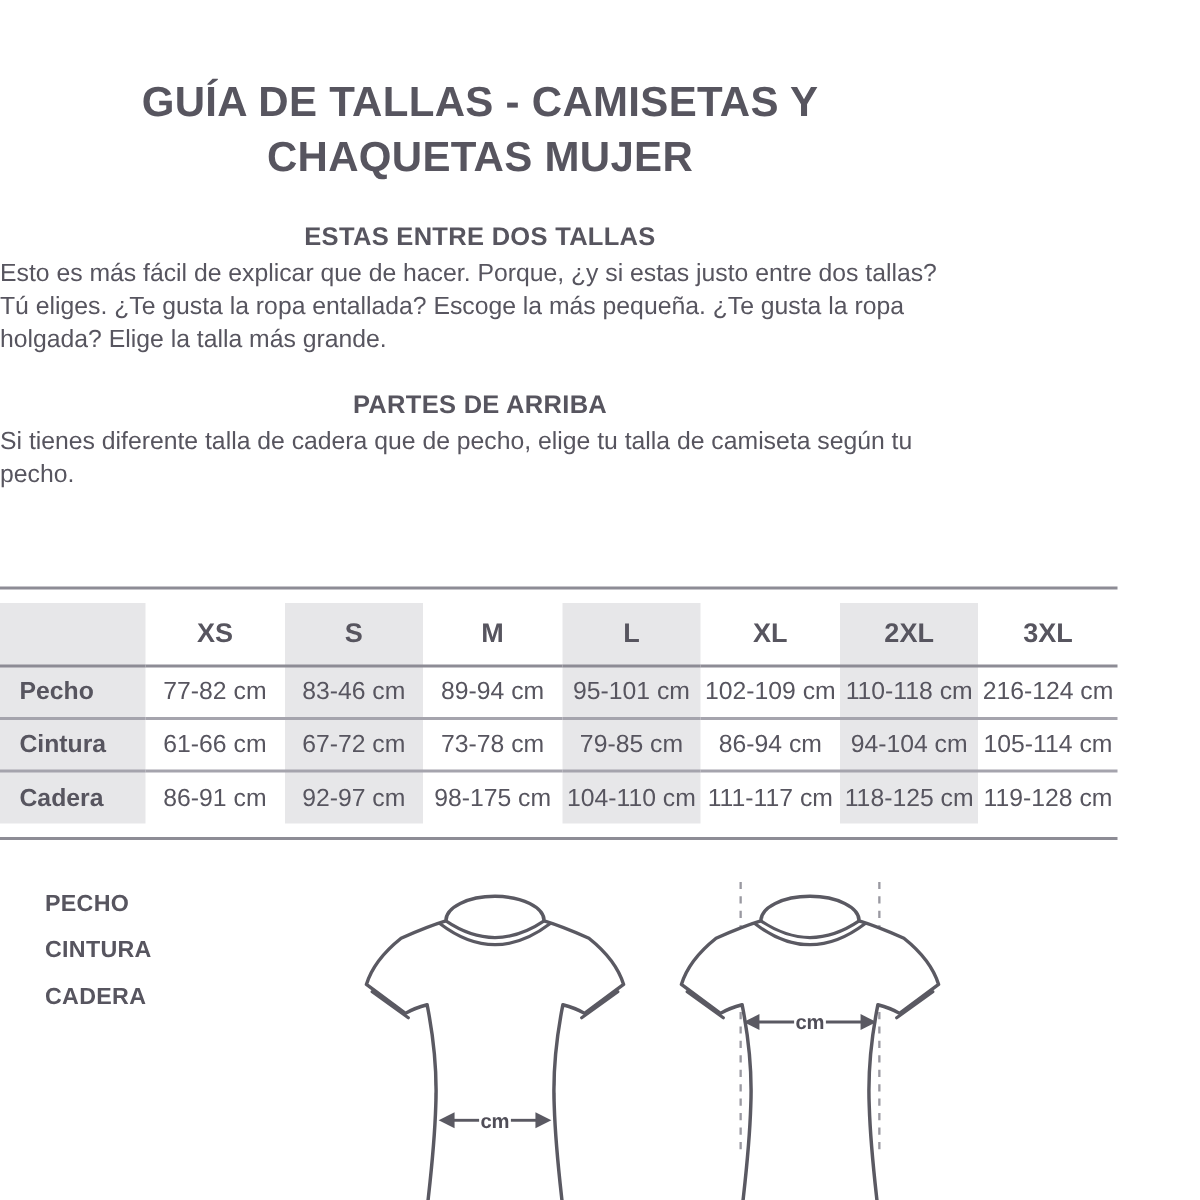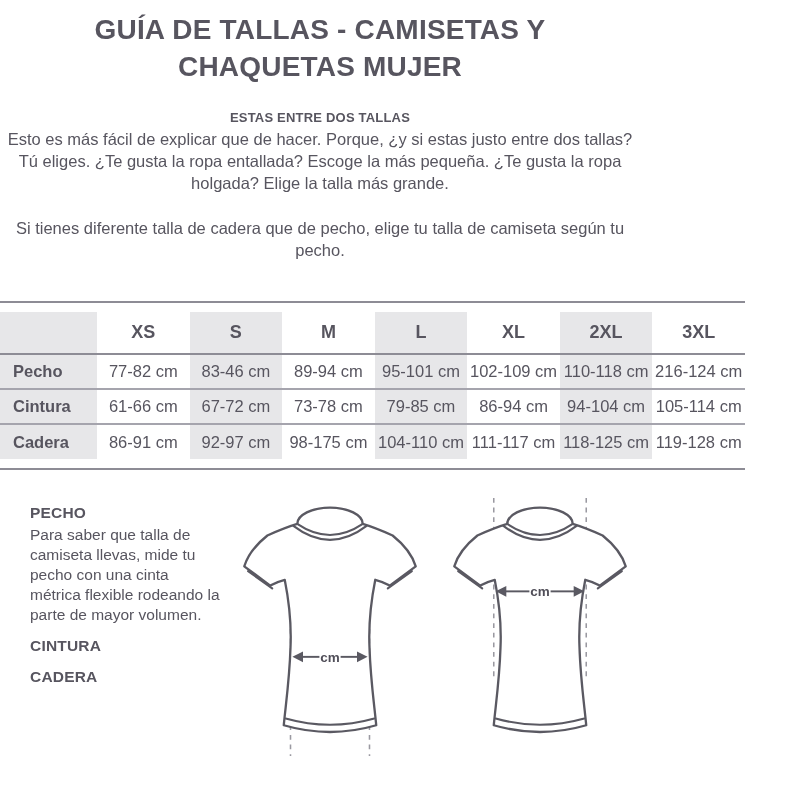--- a/index.html
+++ b/index.html
@@ -2,36 +2,36 @@
 <html lang="es"><head>
 <meta charset="utf-8">
 <style>
   * { margin:0; padding:0; box-sizing:border-box; }
   html,body { width:800px; height:800px; background:#ffffff; overflow:hidden; }
   body {
     font-family:"Liberation Sans", sans-serif;
     color:#57555f;
     -webkit-font-smoothing:antialiased;
   }
-  .page { width:640px; height:800px; padding-top:12px; }
+  .page { width:640px; height:800px; padding-top:50px; }
 
   .title {
     text-align:center; font-size:28px; font-weight:bold;
     line-height:1.32; letter-spacing:0.2px; margin:0 40px 24px;
   }
   .section { text-align:center; margin-bottom:22px; }
-  .section-heading { font-size:13px; font-weight:bold; letter-spacing:0.2px; }
+  .section-heading { font-size:17px; font-weight:bold; letter-spacing:0.2px; }
   .section-body {
     font-size:16.5px; line-height:1.35; max-width:742px;
-    margin:3px auto 0; text-align:center;
+    margin:3px auto 0; text-align:left;
   }
 
   
   .table-wrap {
-    width:745px; margin:40px auto 0;
+    width:745px; margin:64px auto 0;
     border-top:2px solid #8d8c95; border-bottom:2px solid #8d8c95;
     padding:9px 0;
   }
   table { border-collapse:collapse; width:100%; table-layout:fixed; }
   col.c-label { width:97px; }
   th, td { font-size:16.5px; text-align:center; vertical-align:middle; }
   thead th { height:42px; font-size:18px; font-weight:bold; border-bottom:2px solid #8d8c95; }
   tbody td { height:35px; }
   tbody tr:not(:last-child) td { border-bottom:2px solid #a5a4ad; }
   th:nth-child(odd), td:nth-child(odd) { background:#e7e7e9; }
@@ -59,20 +59,21 @@
 <div class="page">
 
   <h1 class="title">GUÍA DE TALLAS - CAMISETAS Y CHAQUETAS MUJER</h1>
 
   <div class="section">
     <div class="section-heading">ESTAS ENTRE DOS TALLAS</div>
     <div class="section-body">Esto es más fácil de explicar que de hacer. Porque, ¿y si estas justo entre dos tallas? Tú eliges. ¿Te gusta la ropa entallada? Escoge la más pequeña. ¿Te gusta la ropa holgada? Elige la talla más grande.</div>
   </div>
 
   <div class="section">
+    <div class="section-heading">PARTES DE ARRIBA</div>
     <div class="section-body">Si tienes diferente talla de cadera que de pecho, elige tu talla de camiseta según tu pecho.</div>
   </div>
 
   <div class="table-wrap">
     <table>
       <colgroup>
         <col class="c-label">
           <col>
           <col>
           <col>
@@ -125,21 +126,20 @@
           <td>119-128 cm</td>
         </tr>
       </tbody>
     </table>
   </div>
 
   <div class="measure">
     <div class="measure-text">
       <div class="measure-item">
         <div class="measure-heading">PECHO</div>
-        <div class="measure-body">Para saber que talla de camiseta llevas, mide tu pecho con una cinta métrica flexible rodeando la parte de mayor volumen.</div>
       </div>
       <div class="measure-item">
         <div class="measure-heading">CINTURA</div>
       </div>
       <div class="measure-item">
         <div class="measure-heading">CADERA</div>
       </div>
     </div>
 
     <div class="diagrams">

